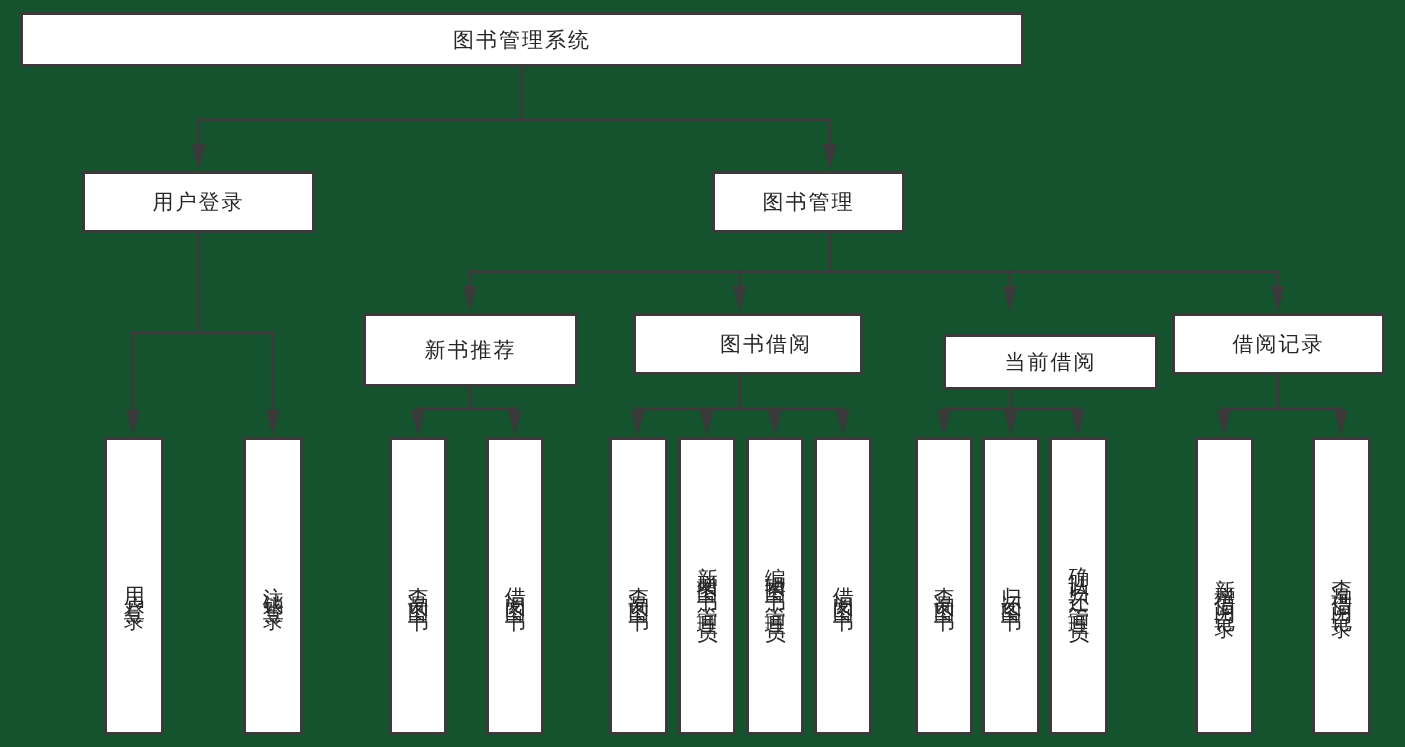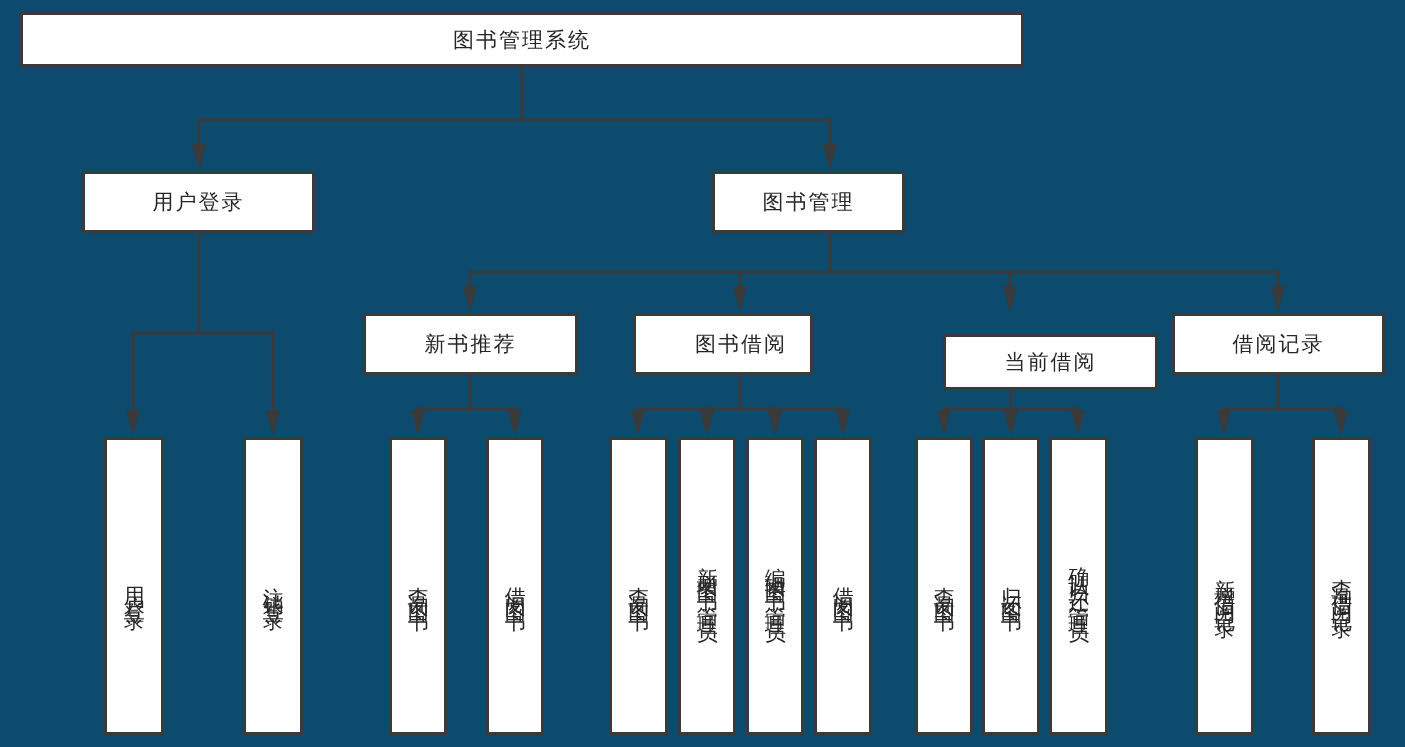--- a/index.html
+++ b/index.html
@@ -1,20 +1,20 @@
 <!DOCTYPE html>
 <html><head>
 <meta charset="utf-8">
 <style>
   html, body { margin: 0; padding: 0; background: #ffffff; }
   .canvas {
     position: relative;
     width: 1405px;
     height: 747px;
-    background: #0c4a6e;
+    background: #14532d;
     font-family: "Liberation Sans", sans-serif;
     color: #262626;
     overflow: hidden;
   }
   svg.connectors {
     position: absolute;
     left: 0; top: 0;
     width: 1405px; height: 747px;
     z-index: 1;
   }
@@ -109,24 +109,24 @@
     <span>图书管理系统</span>
   </div>
 
   <div class="node h-node" style="left:82px; top:171px; width:233px; height:62px;">
     <span>用户登录</span>
   </div>
   <div class="node h-node" style="left:712px; top:171px; width:193px; height:62px;">
     <span>图书管理</span>
   </div>
 
-  <div class="node h-node" style="left:363px; top:313px; width:215px; height:62px;">
+  <div class="node h-node" style="left:363px; top:313px; width:215px; height:74px;">
     <span>新书推荐</span>
   </div>
-  <div class="node h-node" style="left:633px; top:313px; width:180px; height:62px;padding-left:36px;">
+  <div class="node h-node" style="left:633px; top:313px; width:230px; height:62px;padding-left:36px;">
     <span>图书借阅</span>
   </div>
   <div class="node h-node" style="left:943px; top:313px; width:215px; height:56px;margin-top:21px;">
     <span>当前借阅</span>
   </div>
   <div class="node h-node" style="left:1172px; top:313px; width:213px; height:62px;">
     <span>借阅记录</span>
   </div>
 
   <div class="node v-node" style="left:104px; top:437px; width:60px; height:298px;">

